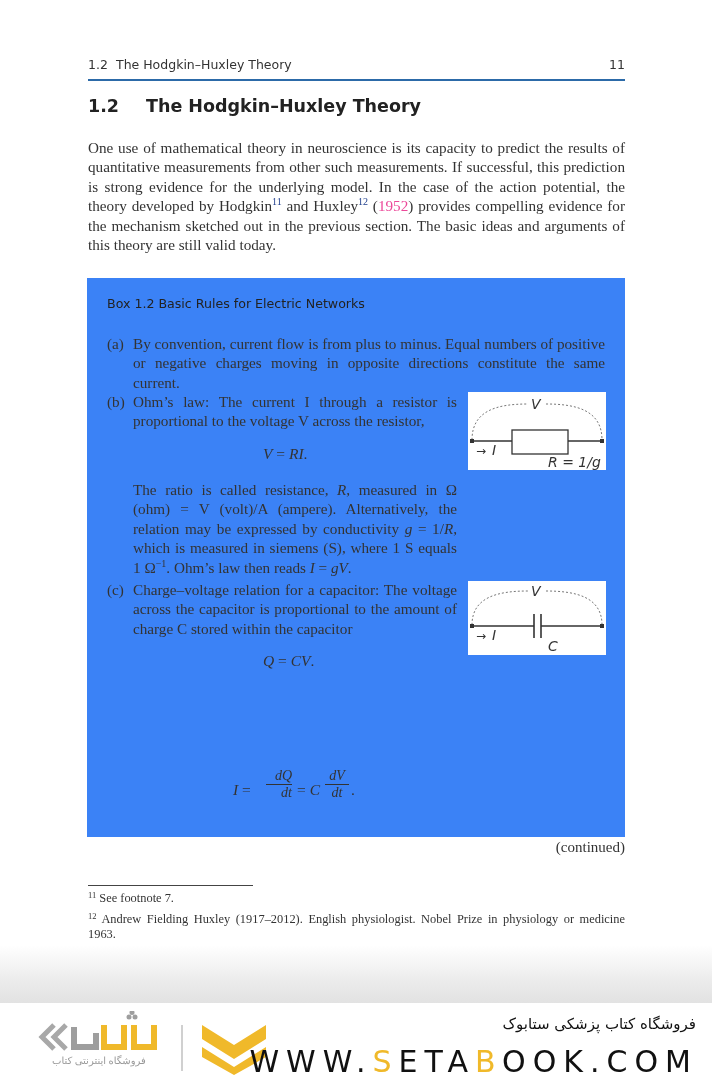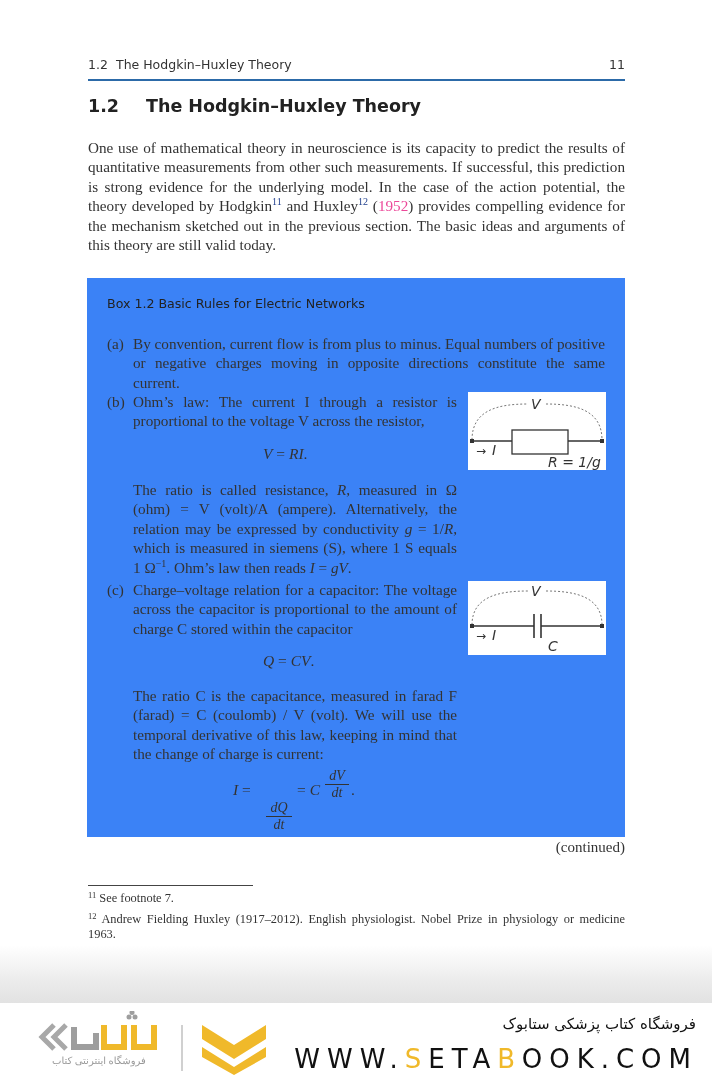--- a/index.html
+++ b/index.html
@@ -44,21 +44,21 @@
 
   .fn-rule { position: absolute; left: 88px; top: 885px; width: 165px; height: 1px; background: #444; }
   .footnote { position: absolute; left: 88px; width: 537px; font-size: 12.4px; line-height: 15px;
     text-align: justify; color: #333; }
   .footnote sup { font-size: 8.5px; vertical-align: 4px; line-height: 0; }
 
   .banner { position: absolute; left: 0; top: 1003px; width: 712px; height: 76px; background: #fff; }
   .banner .fa-text { position: absolute; right: 16px; top: 12px; font-family: "DejaVu Sans", sans-serif;
     font-size: 15px; color: #111; direction: rtl; }
   .banner .url { position: absolute; right: 14px; top: 41px; font-family: "DejaVu Sans", sans-serif;
-    font-size: 26px; letter-spacing: 7px; color: #111; }
+    font-size: 30px; letter-spacing: 7px; color: #111; }
   .banner .url .hl { color: #f0b92a; }
   .logo { position: absolute; left: 34px; top: 8px; width: 240px; height: 64px; }
   .logo .logo-sub { position: absolute; left: 18px; top: 44px; font-family: Liberation Serif, serif;
     font-size: 10px; color: #999; direction: rtl; }
 </style>
 </head>
 <body>
 
 <div class="page">
 
@@ -107,26 +107,23 @@
         <text x="24" y="63" font-family="DejaVu Sans, sans-serif" font-style="italic" font-size="14" fill="#333">I</text>
         <text x="80" y="75" font-family="DejaVu Sans, sans-serif" font-style="italic" font-size="14" fill="#333">R = 1/g</text>
       </svg>
     </div>
 
     <div class="item" style="left:20px; top:302px; width:350px;">
       <span class="lbl">(c)</span>
       <div class="body" style="width:324px;">Charge–voltage relation for a capacitor: The voltage across the capacitor is proportional to the amount of charge C stored within the capacitor</div>
     </div>
     <div class="eq" style="left:176px; top:374px;"><i class="v">Q</i> = <i class="v">CV</i>.</div>
-    <div class="item" style="left:46px; top:408px; width:324px;">
-      <div>The ratio C is the capacitance, measured in farad F (farad) = C (coulomb) / V (volt). We will use the temporal derivative of this law, keeping in mind that the change of charge is current:</div>
-    </div>
     <div class="eq" style="left:146px; top:490px; height:46px;">
       <span style="position:absolute; left:0; top:13px;"><i class="v">I</i> =</span>
-      <span style="position:absolute; left:33px; top:0; width:26px; text-align:center;margin-top:32px;">
+      <span style="position:absolute; left:33px; top:0; width:26px; text-align:right;">
         <span style="display:block; font-size:14px;"><i class="v">dQ</i></span>
         <span style="display:block; border-top:1px solid #333; font-size:14px;"><i class="v">dt</i></span>
       </span>
       <span style="position:absolute; left:64px; top:13px;">= <i class="v">C</i></span>
       <span style="position:absolute; left:92px; top:0; width:24px; text-align:center;">
         <span style="display:block; font-size:14px;"><i class="v">dV</i></span>
         <span style="display:block; border-top:1px solid #333; font-size:14px;"><i class="v">dt</i></span>
       </span>
       <span style="position:absolute; left:118px; top:13px;">.</span>
     </div>

